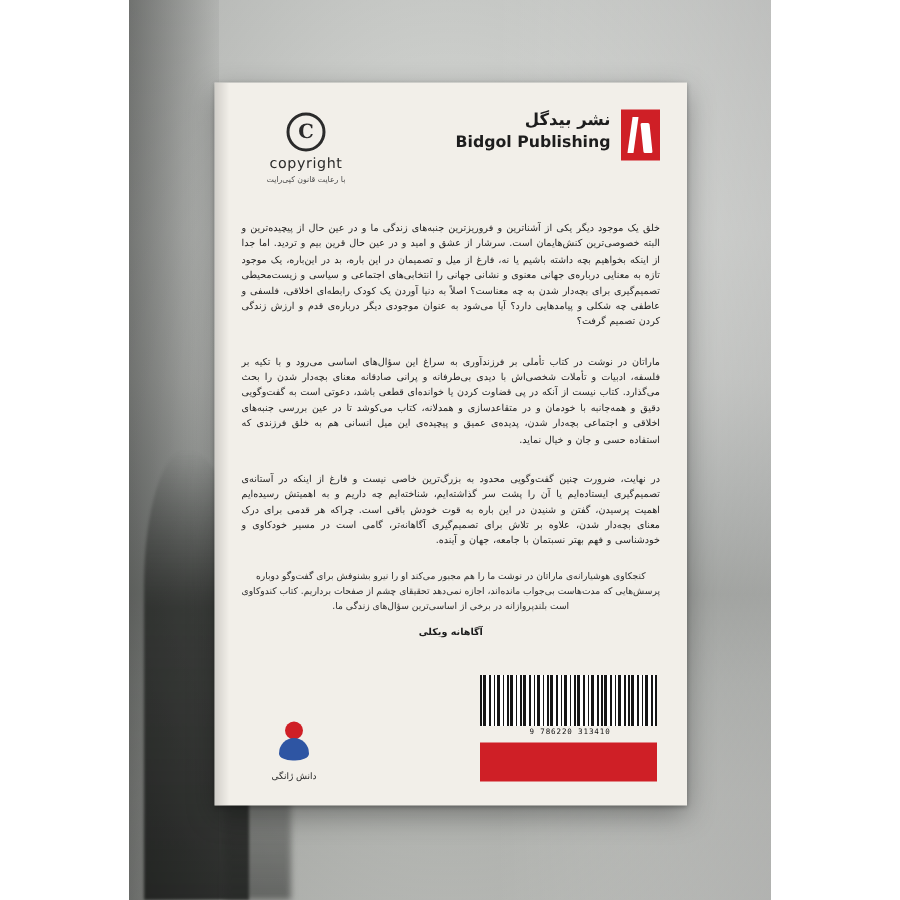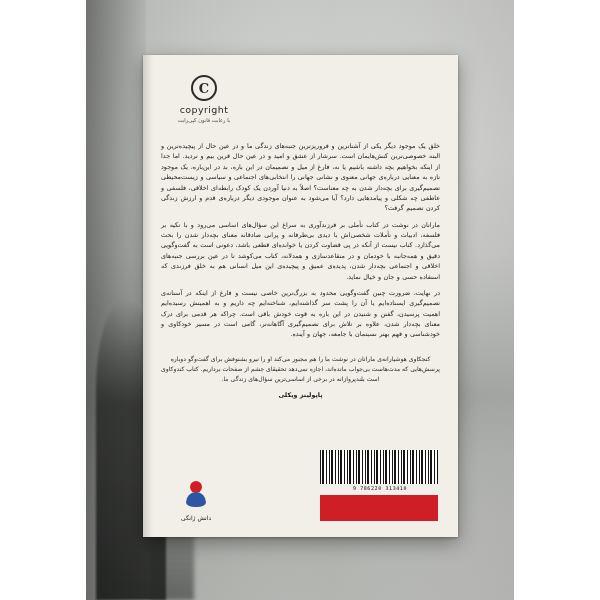--- a/index.html
+++ b/index.html
@@ -198,21 +198,21 @@
   .blurb {
     margin-top: 10px;
     direction: rtl;
     text-align: justify;
     font-size: 6.4px;
     line-height: 1.62;
     color: #1b1b1b;
     font-family: "DejaVu Sans", sans-serif;
     word-spacing: 0.4px;
   }
-  .blurb p { margin: 0 0 6px 0; text-align: justify; }
+  .blurb p { margin: 16px 0 6px 0; text-align: justify; }
   .blurb p:last-child { margin-bottom: 0; }
 
   .blurb-secondary {
     margin-top: 14px;
     direction: rtl;
     text-align: center;
     font-size: 6.1px;
     line-height: 1.7;
     color: #2a2a2a;
   }
@@ -316,33 +316,40 @@
     <div class="book-inner">
 
       <div class="book-header">
 
         <div class="copyright-block">
           <div class="copyright-circle">C</div>
           <div class="copyright-word">copyright</div>
           <div class="copyright-note">با رعایت قانون کپی‌رایت</div>
         </div>
 
+        <div class="publisher-block">
+          <div class="publisher-names">
+            <div class="publisher-fa">نشر بیدگل</div>
+            <div class="publisher-en">Bidgol Publishing</div>
+          </div>
+          <div class="publisher-logo"></div>
+        </div>
 
       </div>
 
       <div class="blurb">
         <p>خلق یک موجود دیگر یکی از آشناترین و فروریزترین جنبه‌های زندگی ما و در عین حال از پیچیده‌ترین و البته خصوصی‌ترین کنش‌هایمان است. سرشار از عشق و امید و در عین حال قرین بیم و تردید. اما جدا از اینکه بخواهیم بچه داشته باشیم یا نه، فارغ از میل و تصمیمان در این باره، بد در این‌باره، یک موجود تازه به معنایی درباره‌ی جهانی معنوی و نشانی جهانی را انتخابی‌های اجتماعی و سیاسی و زیست‌محیطی تصمیم‌گیری برای بچه‌دار شدن به چه معناست؟ اصلاً به دنیا آوردن یک کودک رابطه‌ای اخلاقی، فلسفی و عاطفی چه شکلی و پیامدهایی دارد؟ آیا می‌شود به عنوان موجودی دیگر درباره‌ی قدم و ارزش زندگی کردن تصمیم گرفت؟</p>
         <p>ماراتان در نوشت در کتاب تأملی بر فرزندآوری به سراغ این سؤال‌های اساسی می‌رود و با تکیه بر فلسفه، ادبیات و تأملات شخصی‌اش با دیدی بی‌طرفانه و پرانی صادقانه معنای بچه‌دار شدن را بحث می‌گذارد. کتاب نیست از آنکه در پی قضاوت کردن یا خوانده‌ای قطعی باشد، دعوتی است به گفت‌وگویی دقیق و همه‌جانبه با خودمان و در متقاعدسازی و همدلانه، کتاب می‌کوشد تا در عین بررسی جنبه‌های اخلاقی و اجتماعی بچه‌دار شدن، پدیده‌ی عمیق و پیچیده‌ی این میل انسانی هم به خلق فرزندی که استفاده حسی و جان و خیال نماید.</p>
         <p>در نهایت، ضرورت چنین گفت‌وگویی محدود به بزرگ‌ترین خاصی نیست و فارغ از اینکه در آستانه‌ی تصمیم‌گیری ایستاده‌ایم یا آن را پشت سر گذاشته‌ایم، شناخته‌ایم چه داریم و به اهمیتش رسیده‌ایم اهمیت پرسیدن، گفتن و شنیدن در این باره به قوت خودش باقی است. چراکه هر قدمی برای درک معنای بچه‌دار شدن، علاوه بر تلاش برای تصمیم‌گیری آگاهانه‌تر، گامی است در مسیر خودکاوی و خودشناسی و فهم بهتر نسبتمان با جامعه، جهان و آینده.</p>
       </div>
 
       <div class="blurb-secondary">
         <p>کنجکاوی هوشیارانه‌ی ماراتان در نوشت ما را هم مجبور می‌کند او را نیرو بشنوفش برای گفت‌وگو دوباره پرسش‌هایی که مدت‌هاست بی‌جواب مانده‌اند، اجازه نمی‌دهد تحقیقای چشم از صفحات برداریم. کتاب کندوکاوی است بلندپروازانه در برخی از اساسی‌ترین سؤال‌های زندگی ما.</p>
       </div>
-      <div class="author-line">پاپولیتز ویکلی</div>
+      <div class="author-line">آگاهانه ویکلی</div>
 
       <div class="book-bottom">
         <div class="imprint-block">
           <div class="imprint-mark">
             <div class="imprint-head"></div>
             <div class="imprint-body"></div>
           </div>
           <div class="imprint-name">دانش ژانگی</div>
         </div>
 

